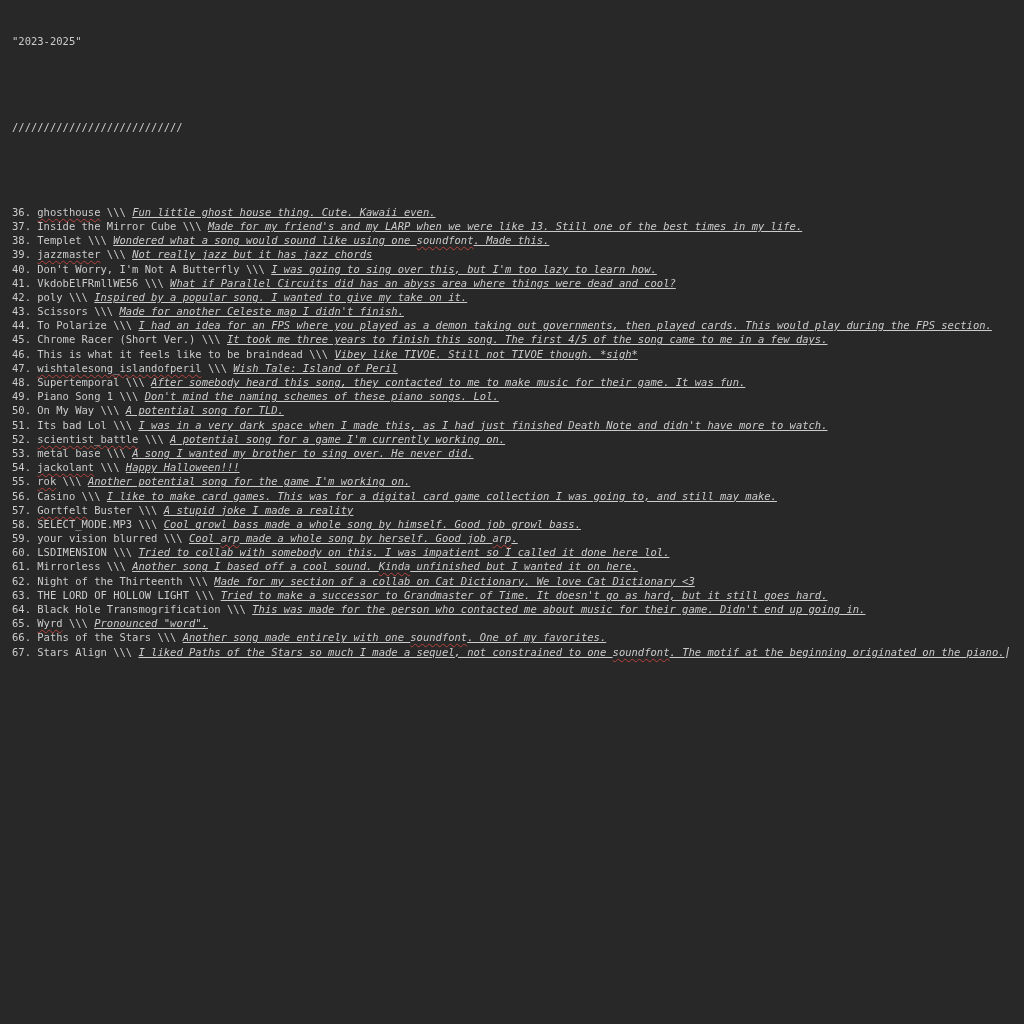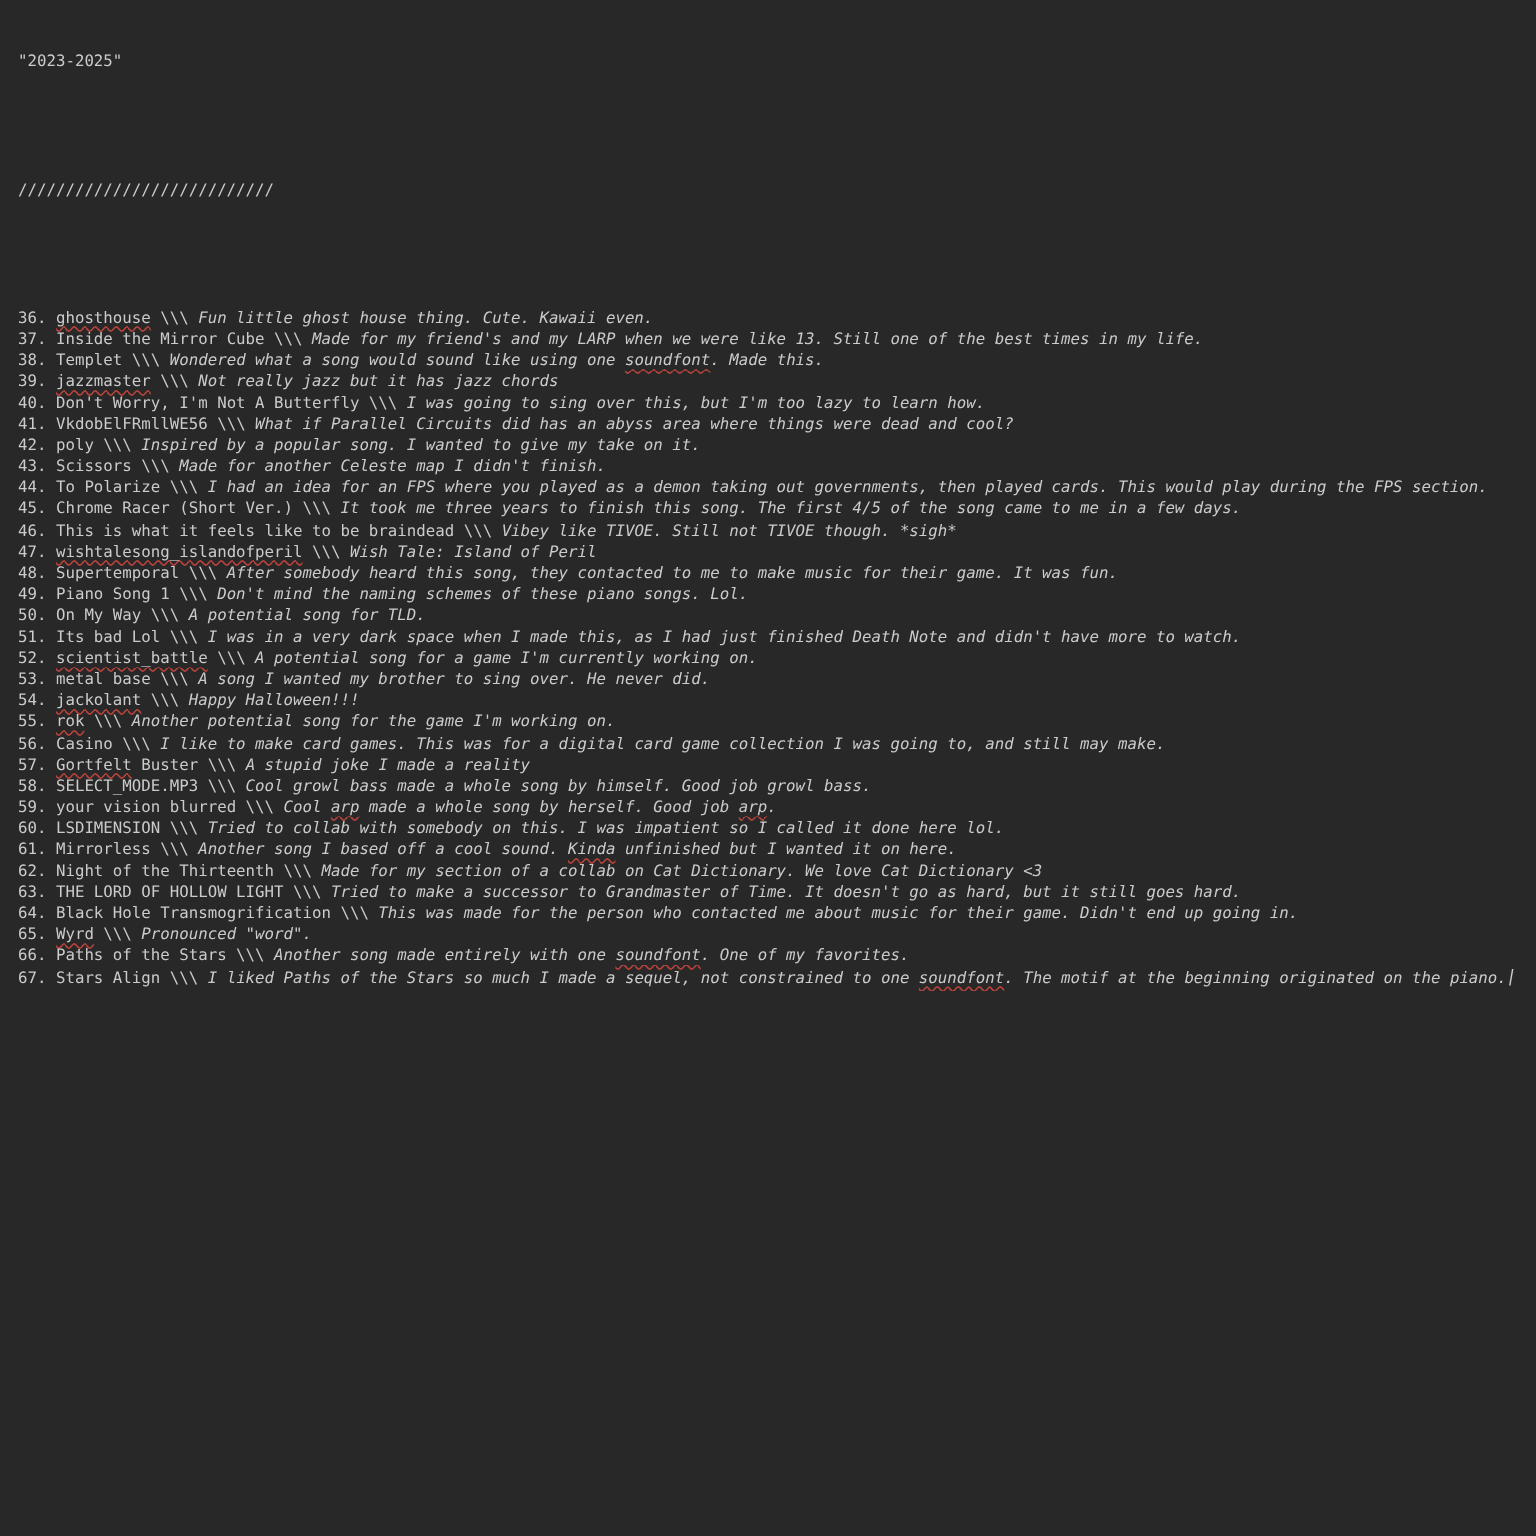--- a/index.html
+++ b/index.html
@@ -21,21 +21,21 @@
     inset: 0;
     padding: 6px 10px 0 12px;
     font-family: "DejaVu Sans Mono", monospace;
     font-size: 10.5px;
     line-height: 14.2px;
     color: var(--fg);
     white-space: pre;
     cursor: text;
   }
   .line { height: 14.2px; }
-  .it { font-style: italic; }
+  .it { font-style: italic; text-decoration: underline; }
   .sp {
     text-decoration-line: underline;
     text-decoration-style: wavy;
     text-decoration-color: var(--sp);
     text-decoration-thickness: 1px;
     text-underline-offset: 2px;
     text-align: center;
   }
   .caret {
     display: inline-block;

